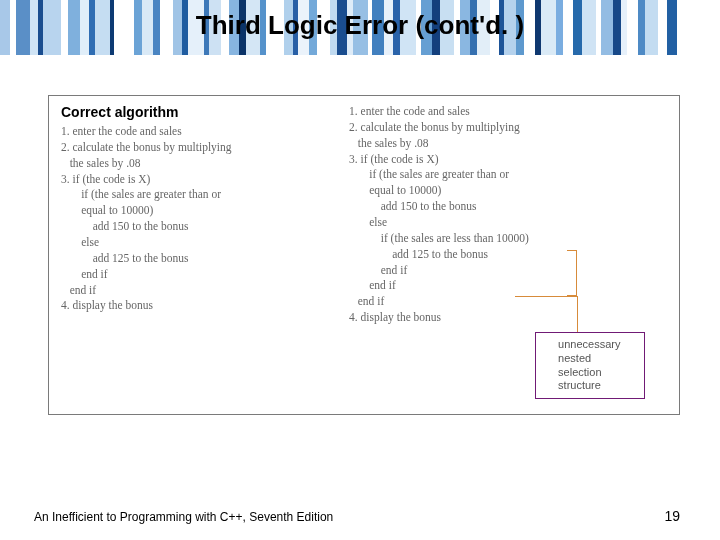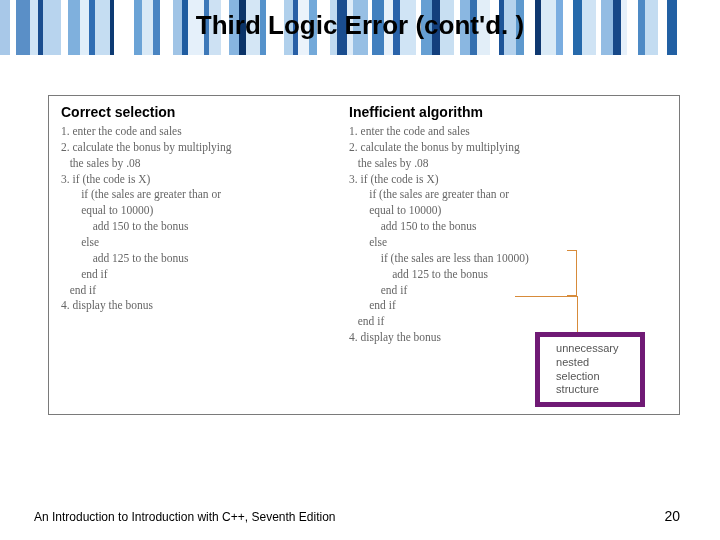--- a/index.html
+++ b/index.html
@@ -60,25 +60,25 @@
     border: 1px solid #d78b3a;
     border-left: none;
   }
   .hl-line {
     position: absolute;
     background: #d78b3a;
     height: 1px;
   }
   .callout {
     position: absolute;
-    border: 5px solid #701a75;
+    border: 1px solid #701a75;
     background: #fff;
     font-size: 11px;
     color: #555;
-    padding: 5px 16px;
+    padding: 5px 22px;
     line-height: 1.25;
   }
   .caption {
     position: absolute;
     top: 428px;
     width: 100%;
     text-align: center;
     font-size: 14px;
     font-weight: bold;
   }
@@ -169,36 +169,35 @@
     <div class="bar" style="width: 13px; background: rgb(195, 220, 241);"></div>
     <div class="bar" style="width: 9px; background: rgb(255, 255, 255);"></div>
     <div class="bar" style="width: 10px; background: rgb(34, 96, 163);"></div>
   </div>
 
 <div class="title">Third Logic Error (cont'd. )</div>
 
 <div class="figure">
   <div class="cols">
     <div class="col-left">
-      <div class="col-head">Correct selection</div>
+      <div class="col-head">Correct algorithm</div>
       <div class="algo">1. enter the code and sales
 2. calculate the bonus by multiplying
    the sales by .08
 3. if (the code is X)
        if (the sales are greater than or
        equal to 10000)
            add 150 to the bonus
        else
            add 125 to the bonus
        end if
    end if
 4. display the bonus</div>
     </div>
     <div class="col-right">
-      <div class="col-head">Inefficient algorithm</div>
       <div class="algo">1. enter the code and sales
 2. calculate the bonus by multiplying
    the sales by .08
 3. if (the code is X)
        if (the sales are greater than or
        equal to 10000)
            add 150 to the bonus
        else
            if (the sales are less than 10000)
                add 125 to the bonus
@@ -217,14 +216,14 @@
 nested selection
 structure</span>
       </div>
     </div>
   </div>
 </div>
 
 <div class="caption">
 </div>
 
-<div class="footer-left">An Introduction to Introduction with C++, Seventh Edition</div>
-<div class="footer-right">20</div>
+<div class="footer-left">An Inefficient to Programming with C++, Seventh Edition</div>
+<div class="footer-right">19</div>
 
 </body></html>

